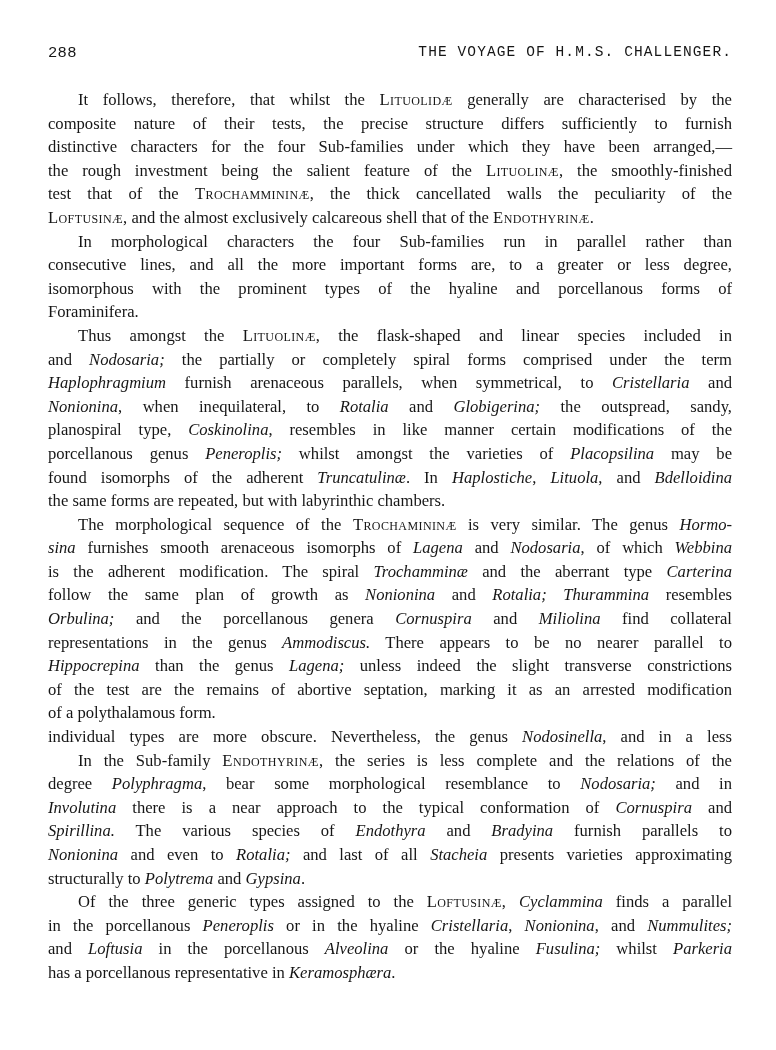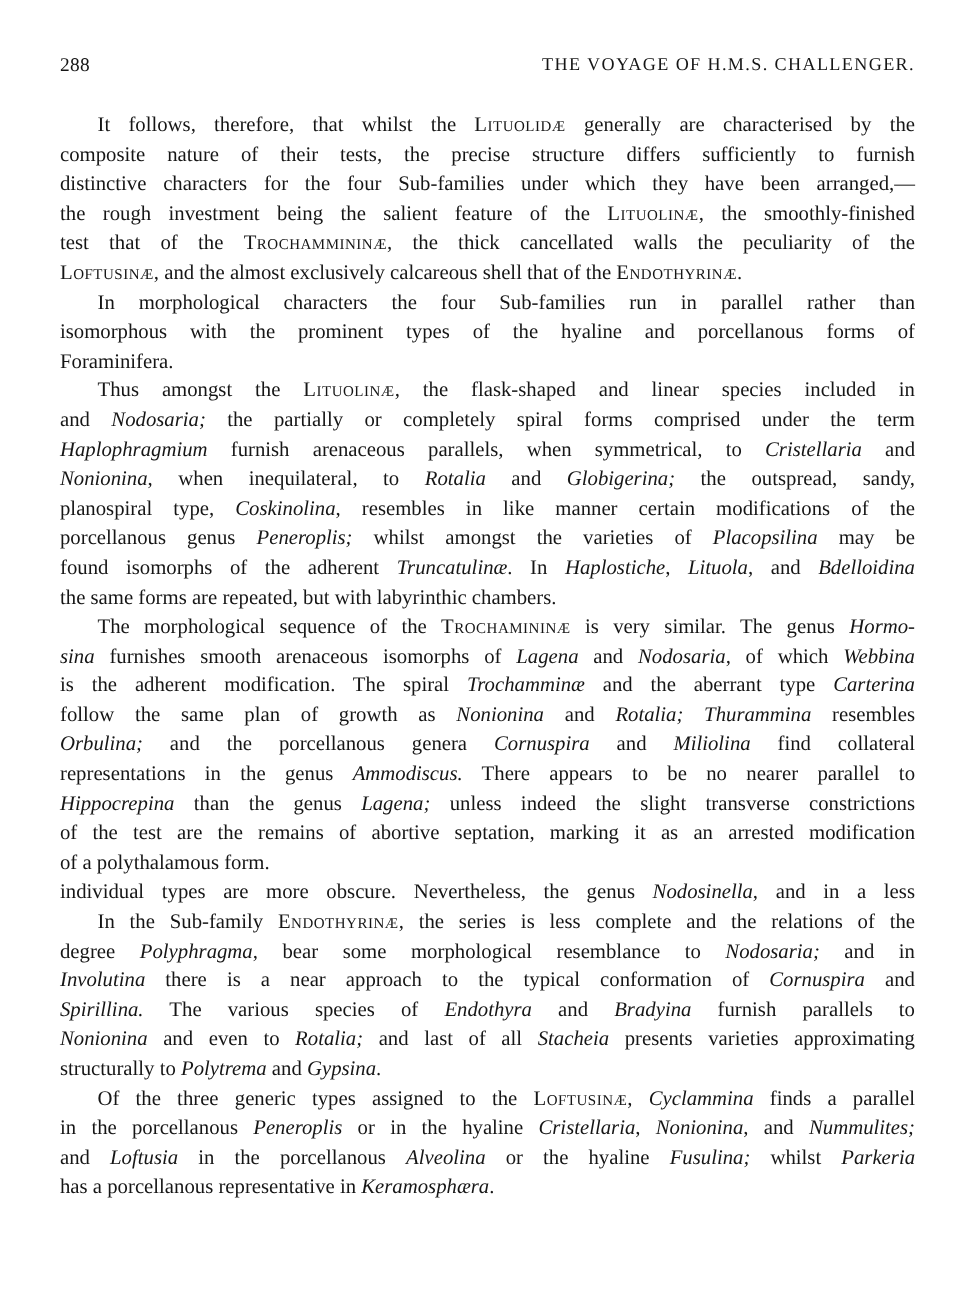--- a/index.html
+++ b/index.html
@@ -5,20 +5,21 @@
   html, body { margin: 0; padding: 0; background: #ffffff; }
   body {
     width: 776px; height: 1050px; overflow: hidden; position: relative;
     font-family: "Liberation Serif", "DejaVu Serif", serif;
     color: #161616;
   }
   .page { position: absolute; left: 48px; top: 0; width: 684px; }
   .header {
     position: absolute; top: 44px; left: 0; width: 684px; height: 22px;
     font-size: 15.5px;
+    font-family: Liberation Mono, monospace;
   }
   .page-num { position: absolute; left: 0; top: 0; letter-spacing: 0.3px; }
   .running-title {
     position: absolute; left: 0; right: 0; text-align: right; top: 0;
     letter-spacing: 1.1px; font-size: 14.5px; padding-left: 28px;
   }
   .body { position: absolute; top: 88px; left: 0; width: 684px; }
   .para { margin: 0; }
   .line {
     display: block; height: 23.6px; line-height: 23.6px;
@@ -42,20 +43,21 @@
       <div class="para">
         <span class="line indent"><span>It follows, therefore, that whilst the </span><span class="sc">Lituolidæ</span><span> generally are characterised by the</span></span>
         <span class="line"><span>composite nature of their tests, the precise structure differs sufficiently to furnish</span></span>
         <span class="line"><span>distinctive characters for the four Sub-families under which they have been arranged,—</span></span>
         <span class="line"><span>the rough investment being the salient feature of the </span><span class="sc">Lituolinæ</span><span>, the smoothly-finished</span></span>
         <span class="line"><span>test that of the </span><span class="sc">Trochammininæ</span><span>, the thick cancellated walls the peculiarity of the</span></span>
         <span class="line last"><span class="sc">Loftusinæ</span><span>, and the almost exclusively calcareous shell that of the </span><span class="sc">Endothyrinæ</span><span>.</span></span>
       </div>
       <div class="para">
         <span class="line indent"><span>In morphological characters the four Sub-families run in parallel rather than</span></span>
+        <span class="line"><span>consecutive lines, and all the more important forms are, to a greater or less degree,</span></span>
         <span class="line"><span>isomorphous with the prominent types of the hyaline and porcellanous forms of</span></span>
         <span class="line last"><span>Foraminifera.</span></span>
       </div>
       <div class="para">
         <span class="line indent"><span>Thus amongst the </span><span class="sc">Lituolinæ</span><span>, the flask-shaped and linear species included in</span></span>
         <span class="line"><span>and </span><i>Nodosaria;</i><span> the partially or completely spiral forms comprised under the term</span></span>
         <span class="line"><i>Haplophragmium</i><span> furnish arenaceous parallels, when symmetrical, to </span><i>Cristellaria</i><span> and</span></span>
         <span class="line"><i>Nonionina</i><span>, when inequilateral, to </span><i>Rotalia</i><span> and </span><i>Globigerina;</i><span> the outspread, sandy,</span></span>
         <span class="line"><span>planospiral type, </span><i>Coskinolina</i><span>, resembles in like manner certain modifications of the</span></span>
         <span class="line"><span>porcellanous genus </span><i>Peneroplis;</i><span> whilst amongst the varieties of </span><i>Placopsilina</i><span> may be</span></span>

